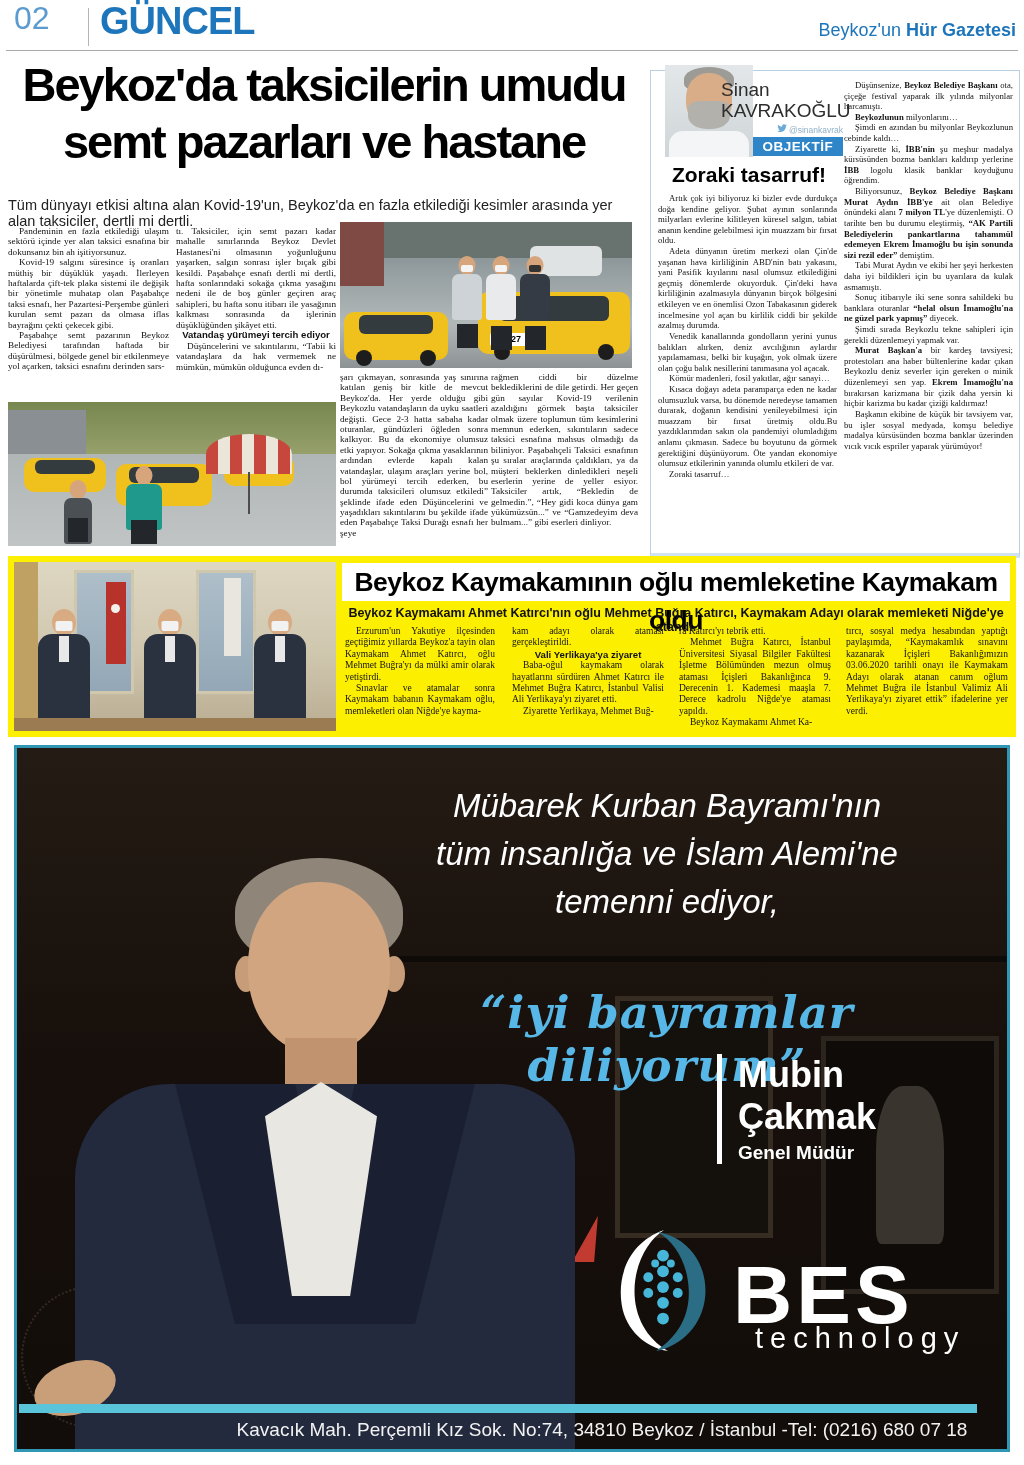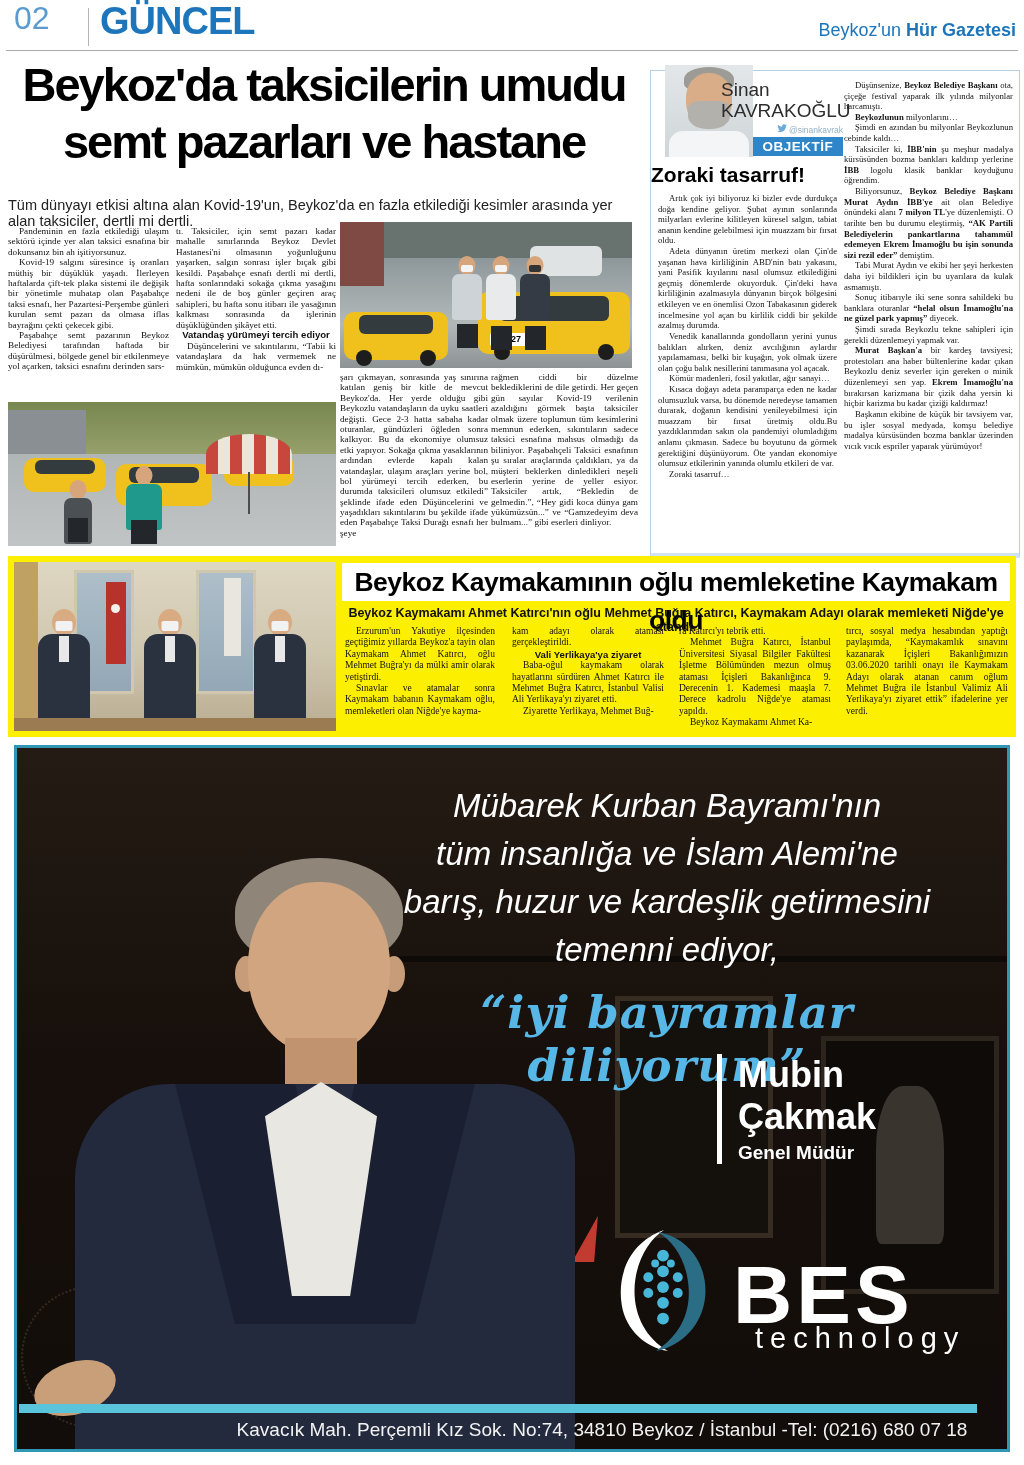--- a/index.html
+++ b/index.html
@@ -59,21 +59,21 @@
   .obj-portrait{left:14px;top:-6px;width:88px;height:92px;background:linear-gradient(#e3e7e9,#cfd5d8);}
   .op-hair{left:19px;top:2px;width:50px;height:24px;background:#9d9b96;border-radius:50% 50% 30% 30%;}
   .op-head{left:21px;top:8px;width:46px;height:54px;background:#d8ad87;border-radius:46%;}
   .op-beard{left:23px;top:36px;width:42px;height:28px;background:#b3b1ac;border-radius:28% 28% 46% 46%;}
   .op-shirt{left:4px;bottom:0;width:80px;height:26px;background:#f4f5f6;border-radius:14px 14px 0 0;}
   .obj-first{left:70px;top:8px;width:122px;font-size:19px;color:#2d2d2d;}
   .obj-last{left:70px;top:29px;width:122px;text-align:right;font-size:19px;color:#2d2d2d;}
   .obj-tw{left:70px;top:53px;width:122px;text-align:right;font-size:8.5px;color:#8fb0c9;}
   .obj-badge{left:102px;top:66px;width:90px;height:19px;background:#2e86c8;color:#fff;font-weight:700;
              font-size:13.5px;line-height:19px;text-align:center;letter-spacing:.5px;}
-  .obj-title{left:0;top:92px;width:196px;text-align:left;font-size:21px;font-weight:700;color:#000;}
+  .obj-title{left:0;top:92px;width:196px;text-align:center;font-size:21px;font-weight:700;color:#000;}
   #obj-col1{left:7px;top:122px;width:179px;height:354px;}
   #obj-col2{left:193px;top:9px;width:169px;height:467px;}
   .objtxt{font-family:"Liberation Serif",serif;font-size:8.7px;line-height:1.22;text-align:justify;color:#141414;overflow:hidden;}
   .objtxt p{margin:0;}
   
   #kaymakam{left:8px;top:556px;width:1008px;height:181px;background:#fcef00;}
   .k-photo{left:6px;top:6px;width:322px;height:169px;background:linear-gradient(180deg,#ded7c2,#cfc6ae 55%,#b9ad92);}
   .kp-curtain{left:0;top:0;width:24px;height:169px;background:#bfa263;}
   .kp-window{top:8px;width:54px;height:118px;background:linear-gradient(#aebfca,#93a7b6);border:3px solid #cfc7ae;}
   .kp-flag-red{left:92px;top:20px;width:20px;height:82px;background:#b8322c;}
@@ -244,21 +244,21 @@
       <p class="ind">Adeta dünyanın üretim merkezi olan Çin'de yaşanan hava kirliliğinin ABD'nin batı yakasını, yani Pasifik kıyılarını nasıl olumsuz etkilediğini geçmiş dönemlerde okuyorduk. Çin'deki hava kirliliğinin azalmasıyla dünyanın birçok bölgesini etkileyen ve en önemlisi Ozon Tabakasının giderek incelmesine yol açan bu kirlilik ciddi bir şekilde azalmış durumda.</p>
       <p class="ind">Venedik kanallarında gondolların yerini yunus balıkları alırken, deniz avcılığının aylardır yapılamaması, belki bir kuşağın, yok olmak üzere olan çoğu balık nesillerini tanımasına yol açacak.</p>
       <p class="ind">Kömür madenleri, fosil yakıtlar, ağır sanayi…</p>
       <p class="ind">Kısaca doğayı adeta paramparça eden ne kadar olumsuzluk varsa, bu dönemde neredeyse tamamen durarak, doğanın kendisini yenileyebilmesi için muazzam bir fırsat üretmiş oldu.Bu yazdıklarımdan sakın ola pandemiyi olumladığım anlamı çıkmasın. Sadece bu boyutunu da görmek gerektiğini düşünüyorum. Öte yandan ekonomiye olumsuz etkilerinin yanında olumlu etkileri de var.</p>
       <p class="ind">Zoraki tasarruf…</p>
     </div>
     <div class="abs objtxt" id="obj-col2">
       <p class="ind"><span>Düşünsenize, </span><span class="b">Beykoz Belediye Başkanı</span><span> ota, çiçeğe festival yaparak ilk yılında milyonlar harcamıştı.</span></p>
       <p class="ind"><span class="b">Beykozlunun</span><span> milyonlarını…</span></p>
       <p class="ind"><span>Şimdi en azından bu milyonlar Beykozlunun cebinde kaldı…</span></p>
-      <p class="ind"><span>Taksiciler ki, </span><span class="b">İBB'nin</span><span> şu meşhur madalya kürsüsünden bozma bankları kaldırıp yerlerine </span><span class="b">İBB</span><span> logolu klasik banklar koyduğunu öğrendim.</span></p>
+      <p class="ind"><span>Ziyarette ki, </span><span class="b">İBB'nin</span><span> şu meşhur madalya kürsüsünden bozma bankları kaldırıp yerlerine </span><span class="b">İBB</span><span> logolu klasik banklar koyduğunu öğrendim.</span></p>
       <p class="ind"><span>Biliyorsunuz, </span><span class="b">Beykoz Belediye Başkanı Murat Aydın İBB'ye</span><span> ait olan Belediye önündeki alanı </span><span class="b">7 milyon TL</span><span>'ye düzenlemişti. O tarihte ben bu durumu eleştirmiş, </span><span class="b">“AK Partili Belediyelerin pankartlarına tahammül edemeyen Ekrem İmamoğlu bu işin sonunda sizi rezil eder”</span><span> demiştim.</span></p>
       <p class="ind"><span>Tabi Murat Aydın ve ekibi her şeyi herkesten daha iyi bildikleri için bu uyarılara da kulak asmamıştı.</span></p>
       <p class="ind"><span>Sonuç itibarıyle iki sene sonra sahildeki bu banklara oturanlar </span><span class="b">“helal olsun İmamoğlu'na ne güzel park yapmış”</span><span> diyecek.</span></p>
       <p class="ind"><span>Şimdi sırada Beykozlu tekne sahipleri için gerekli düzenlemeyi yapmak var.</span></p>
       <p class="ind"><span class="b">Murat Başkan'a</span><span> bir kardeş tavsiyesi; protestoları ana haber bültenlerine kadar çıkan Beykozlu deniz severler için gereken o minik düzenlemeyi sen yap. </span><span class="b">Ekrem İmamoğlu'na</span><span> bırakırsan karizmana bir çizik daha yersin ki hiçbir karizma bu kadar çiziği kaldırmaz!</span></p>
       <p class="ind"><span>Başkanın ekibine de küçük bir tavsiyem var, bu işler sosyal medyada, komşu belediye madalya kürsüsünden bozma banklar üzerinden vıcık vıcık espriler yaparak yürümüyor!</span></p>
     </div>
   </div>
 
   <div class="abs" id="kaymakam">
@@ -329,21 +329,20 @@
       <div class="abs mn-torso">
         <div class="mn-lapel" style="left:130px;transform:skewX(14deg);"></div>
         <div class="mn-lapel" style="right:130px;transform:skewX(-14deg);"></div>
       </div>
       <div class="abs mn-shirt"></div>
       <div class="abs mn-hand"></div>
     </div>
     <div class="abs ad-lines">
       <div>Mübarek Kurban Bayramı'nın</div>
       <div>tüm insanlığa ve İslam Alemi'ne</div>
-      <div>barış, huzur ve kardeşlik getirmesini</div>
       <div>temenni ediyor,</div>
     </div>
     <div class="abs ad-quote">“iyi bayramlar diliyorum”</div>
     <div class="abs ad-sign">
       <div class="nm">Mubin</div>
       <div class="nm">Çakmak</div>
       <div class="ttl">Genel Müdür</div>
     </div>
     <div class="abs ad-logo">
       <svg class="logo-emblem" width="118" height="130" viewBox="0 0 120 132">

